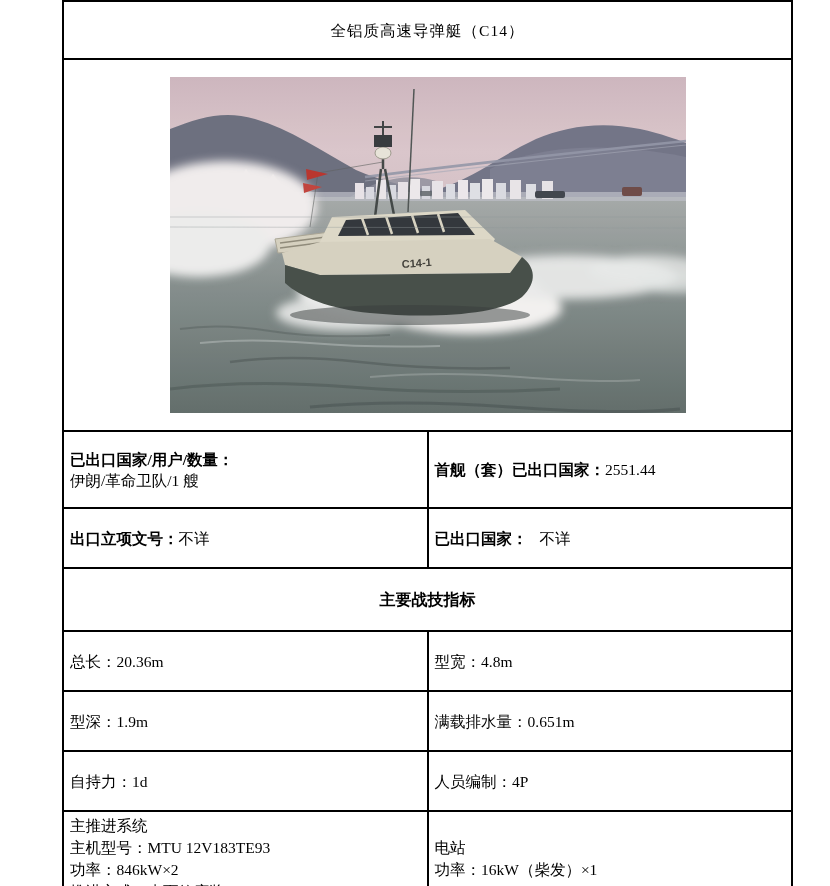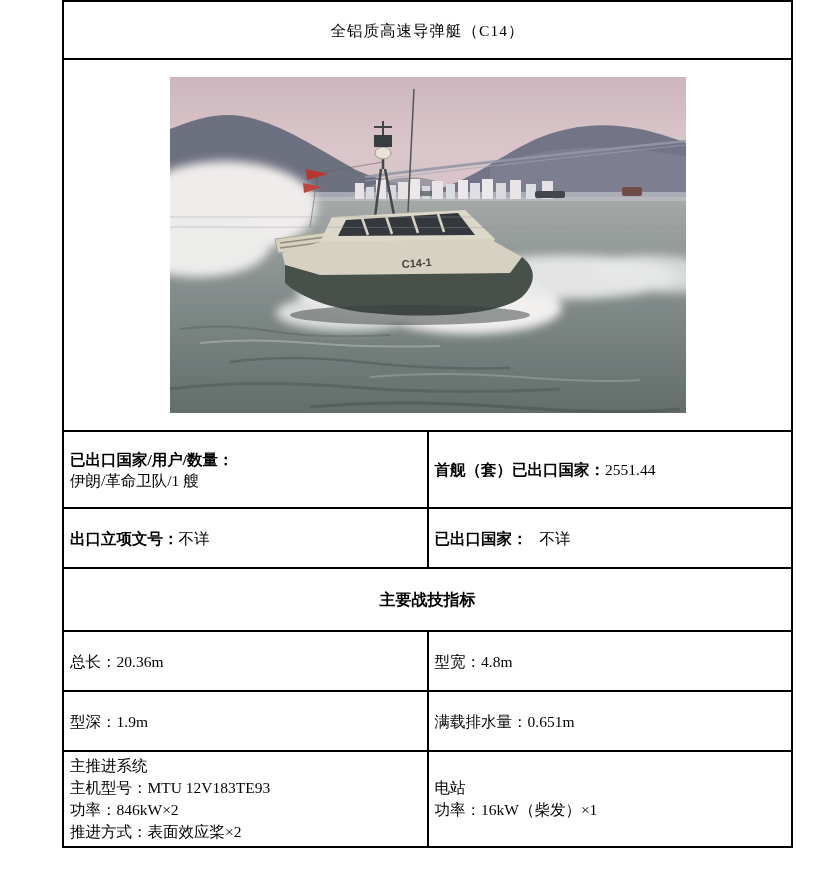--- a/index.html
+++ b/index.html
@@ -213,20 +213,28 @@
       </td>
     </tr>
     <tr class="r-s">
       <td>
         <span>型深：</span><span>1.9m</span>
       </td>
       <td>
         <span>满载排水量：</span><span>0.651m</span>
       </td>
     </tr>
+    <tr class="r-s">
+      <td>
+        <span>自持力：</span><span>1d</span>
+      </td>
+      <td>
+        <span>人员编制：</span><span>4P</span>
+      </td>
+    </tr>
 
 
     <tr class="r-prop">
       <td>
         <div>主推进系统</div>
         <div>主机型号：MTU 12V183TE93</div>
         <div>功率：846kW×2</div>
         <div>推进方式：表面效应桨×2</div>
       </td>
       <td>

